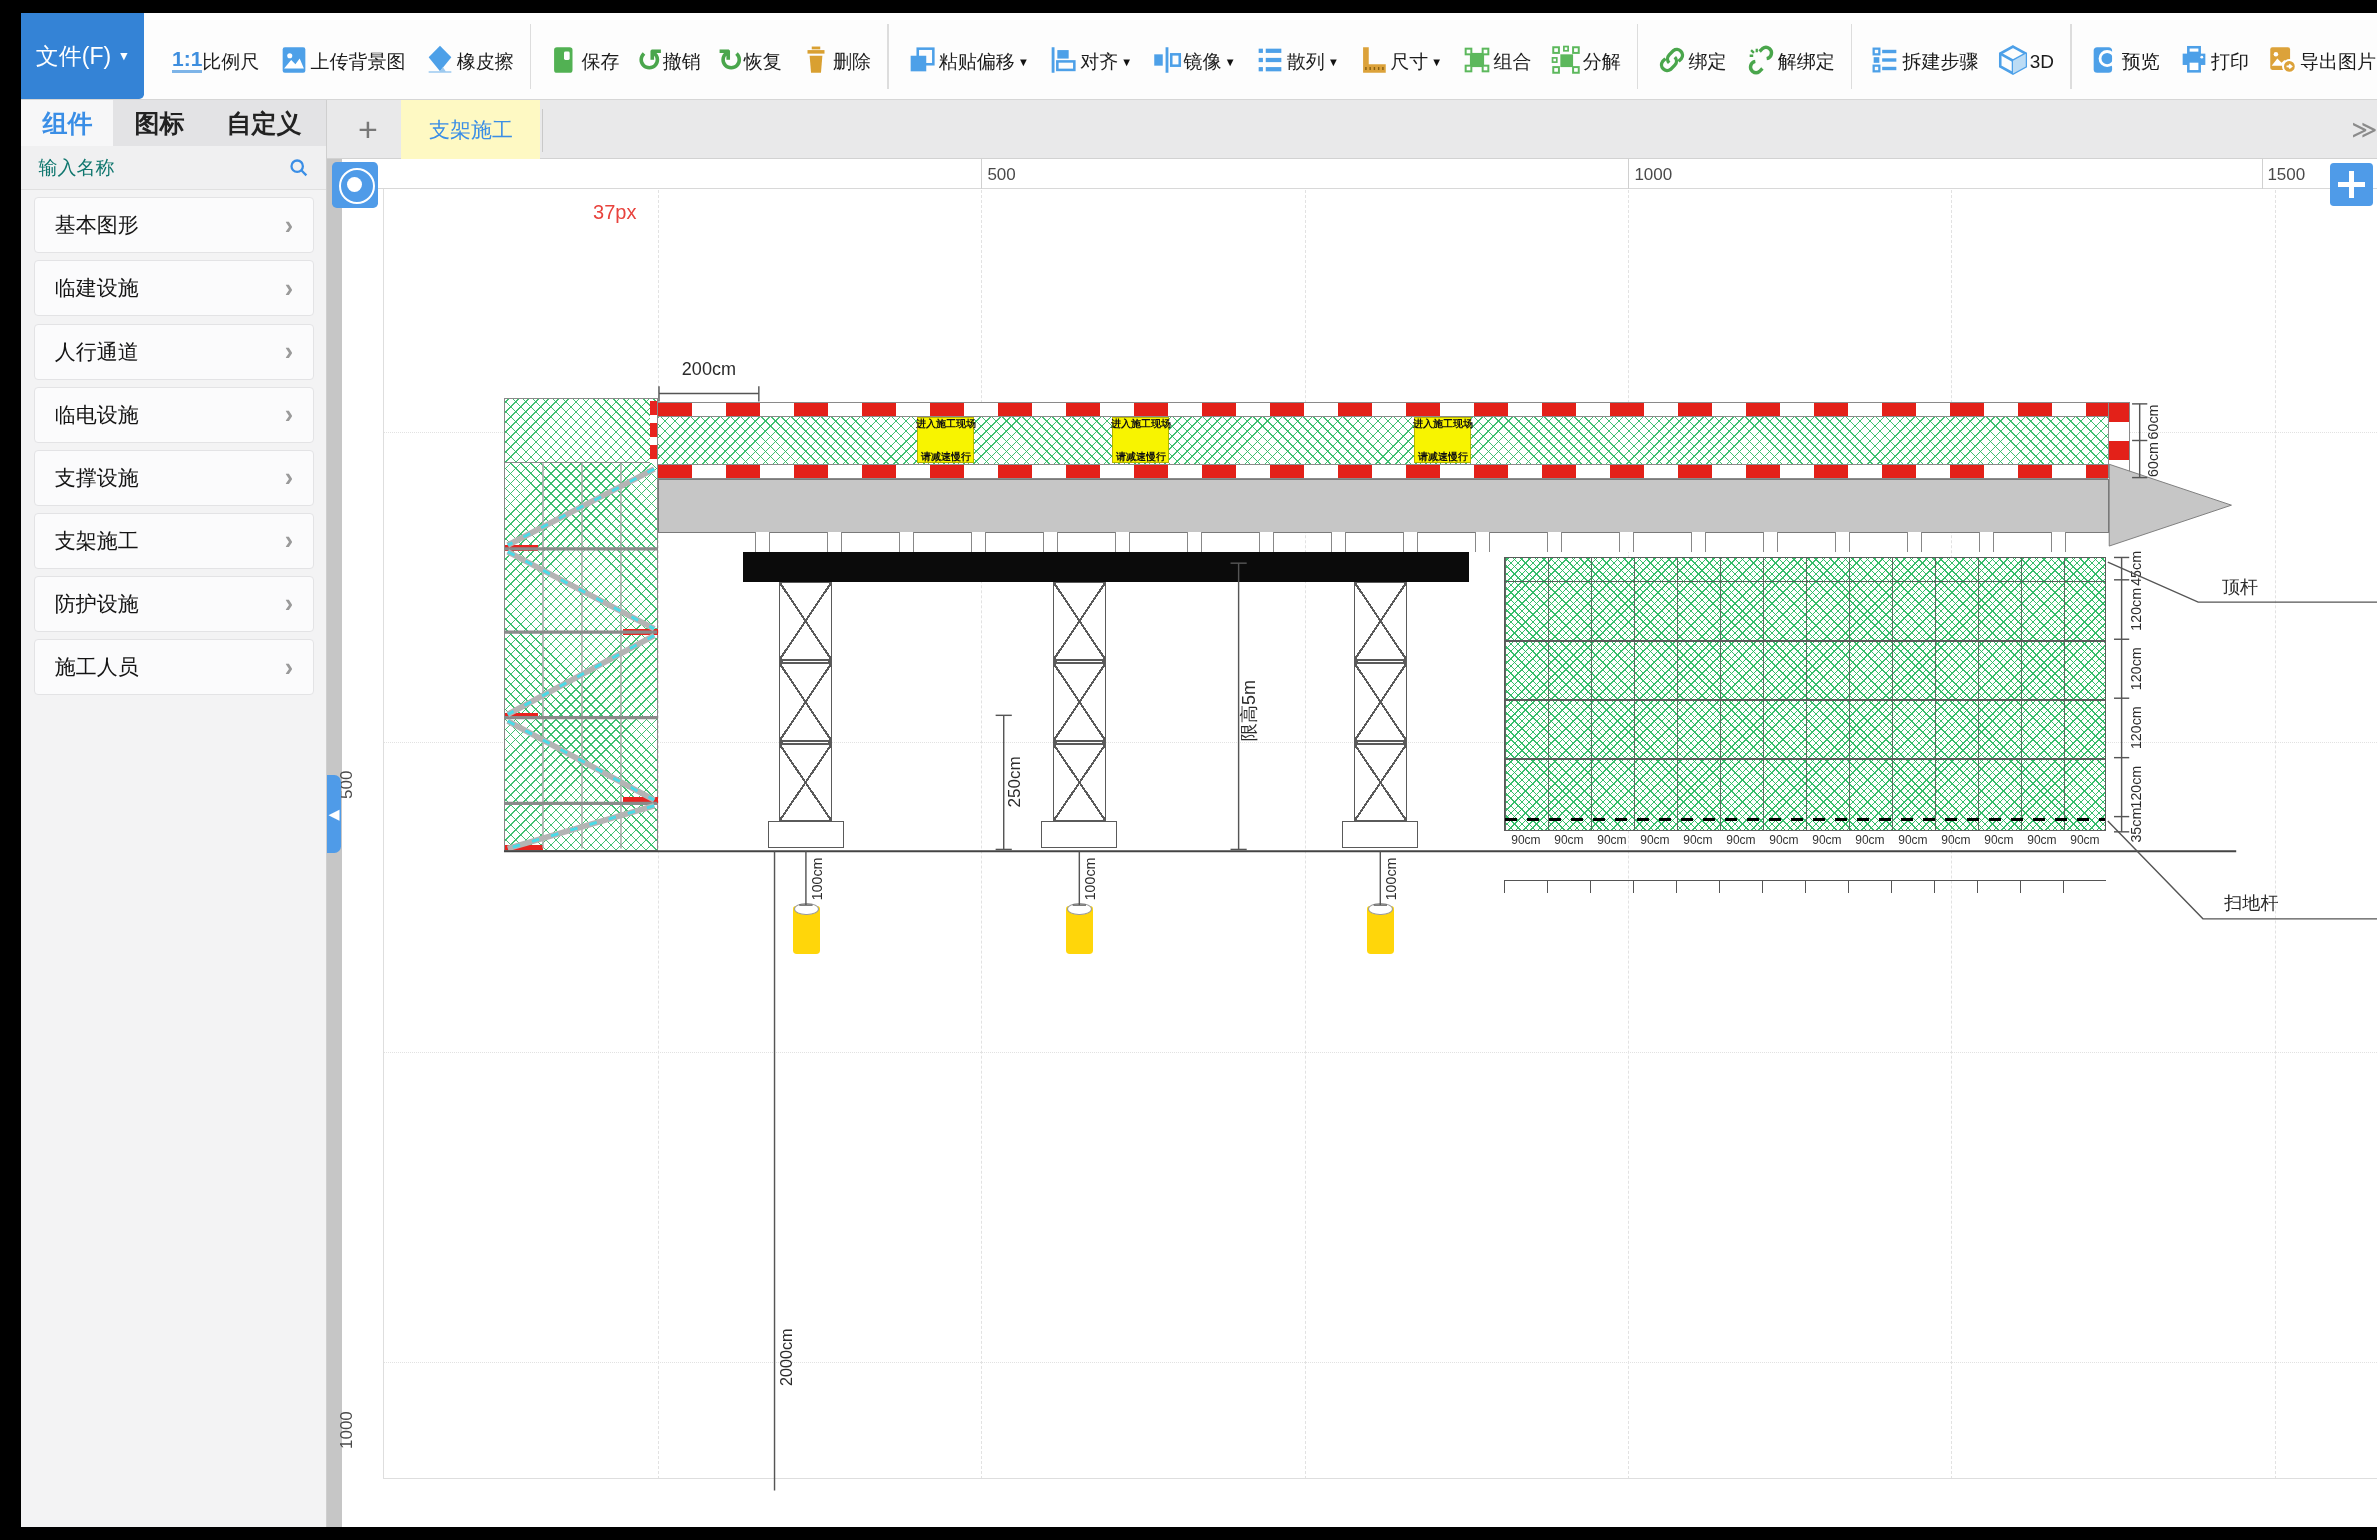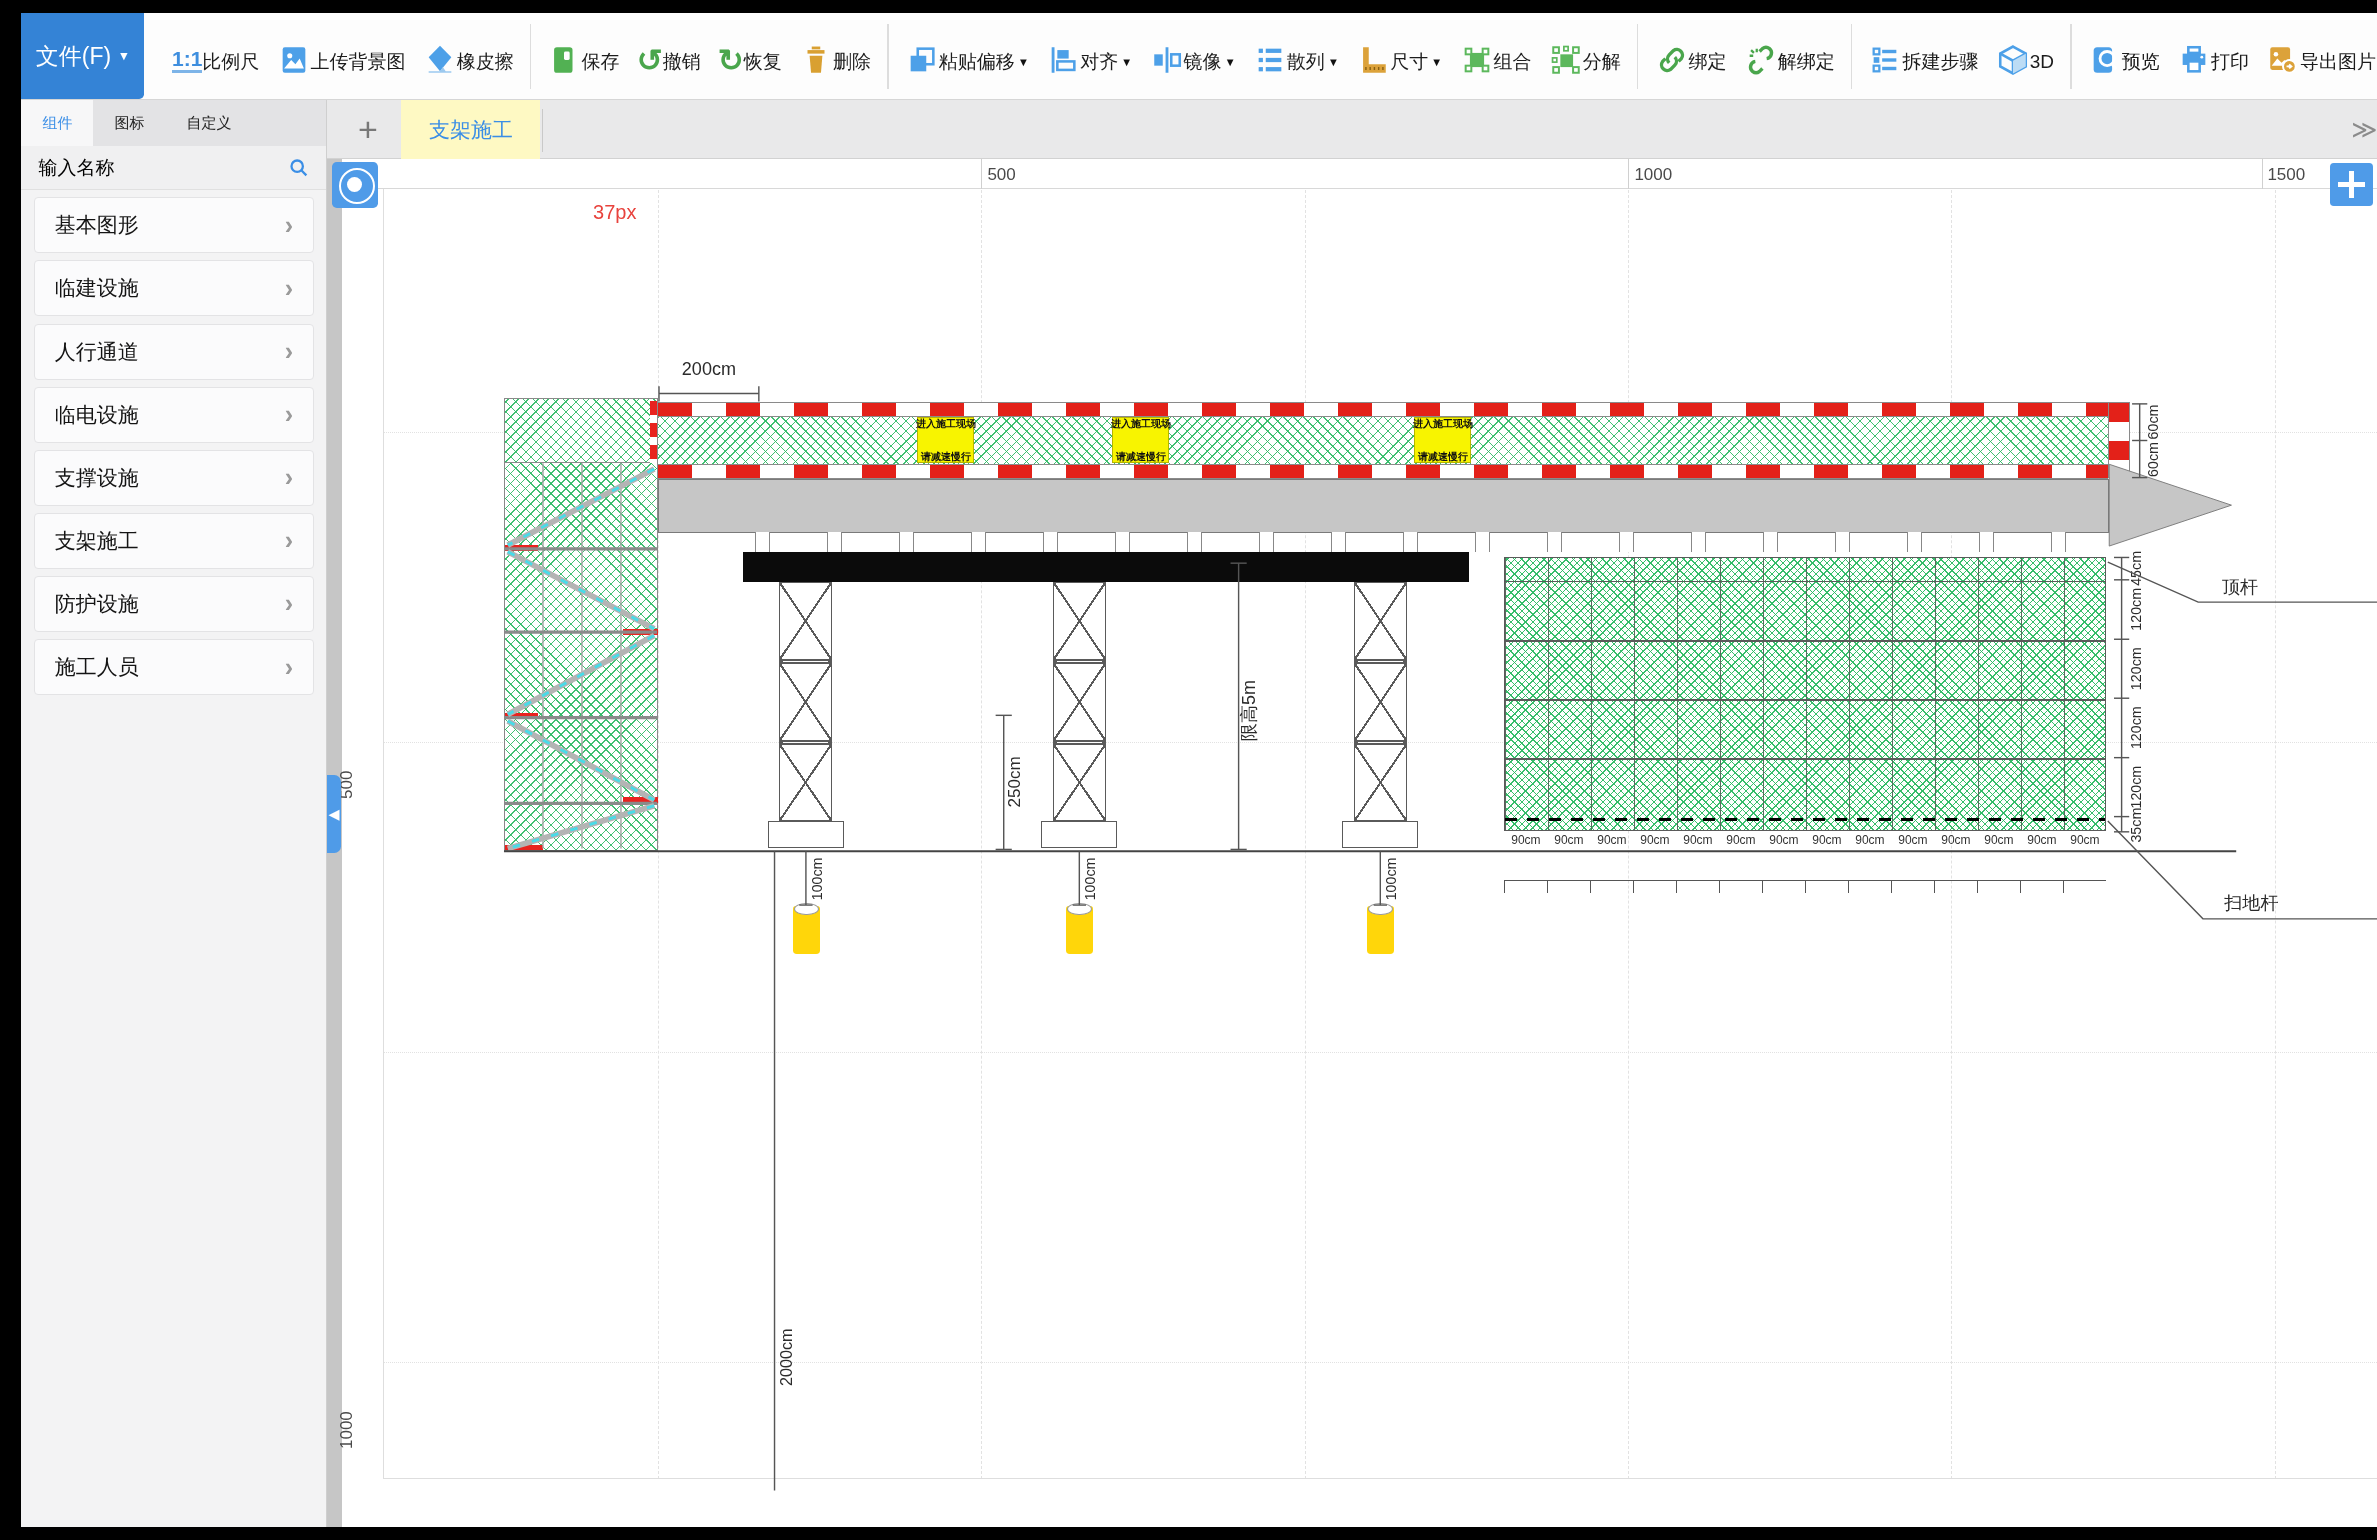--- a/index.html
+++ b/index.html
@@ -21,25 +21,25 @@
   .tlabel { margin-top:3.8px; font-size:19px; color:#1c1c1c; white-space:nowrap; display:flex; align-items:center; gap:2.9px;}
   .tlabel .caret { font-size:11.4px; color:#111; }
   .tsep { width:1.4px; background:#ddd; margin:10.5px 7.6px; }
   .ic-11 { font-size:21px; font-weight:bold; color:#3e8ede; border-bottom:3.8px solid #7db4e8; line-height:1.1; }
   .uglyph { font-size:31px; font-weight:bold; color:#4aa64c; line-height:1; }
 
   
   .sidebar { position:absolute; left:0; top:87px; bottom:0; width:306px; background:#f3f3f4;
              border-right:1.4px solid #cfcfcf; }
   .stabs { height:46px; background:#e3e3e5; display:flex; align-items:stretch; }
-  .stab { padding:0 21px; font-size:15px; color:#222; display:flex; align-items:center; cursor:pointer; }
+  .stab { padding:0 21px; font-size:25px; color:#222; display:flex; align-items:center; cursor:pointer;font-weight:bold; }
   .stab.active { background:#f7f7f8; color:#3a8ee6; }
   .ssearch { height:44px; background:#f0f0f1; border-bottom:1px solid #e0e0e0; display:flex;
              align-items:center; padding:0 17px; }
-  .ssearch .ph { color:#000000; font-size:19px; flex:1; }
+  .ssearch .ph { color:#0f766e; font-size:19px; flex:1; }
   .cat { height:56px; margin:7.1px 12.4px 0; background:#fbfbfc; border:1px solid #e3e3e5;
          border-radius:4px; display:flex; align-items:center; padding:0 20px; font-size:21px;
          color:#141414; cursor:pointer; }
   .cat .chev { margin-left:auto; color:#9a9a9a; font-size:25px; font-weight:bold; }
 
   
   .cwrap { position:absolute; left:306px; right:310px; top:87px; bottom:0; }
   .tabbar { position:absolute; left:0; right:0; top:0; height:59px; background:#e9e9ea;
             border-bottom:1px solid #d2d2d2; }
   .plustab { position:absolute; left:19px; top:6.7px; width:43px; height:46px; color:#787878;

